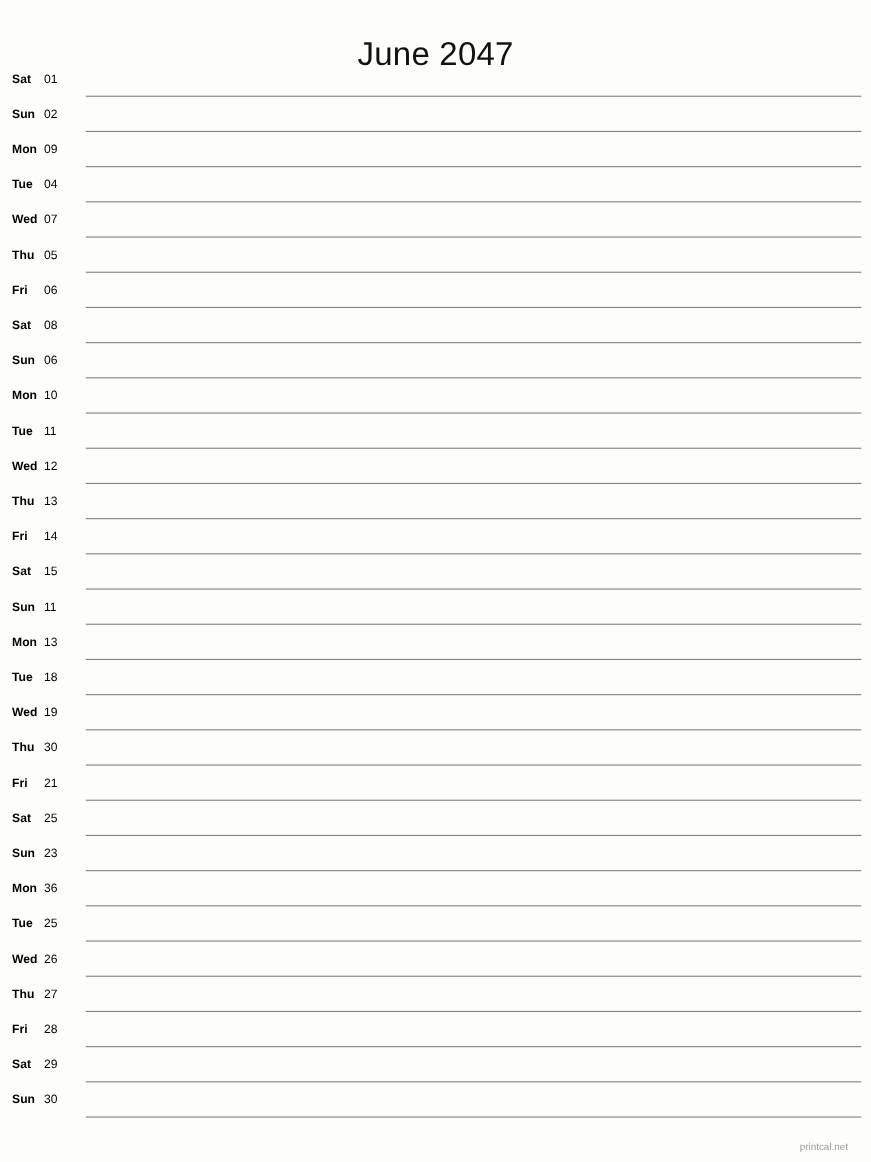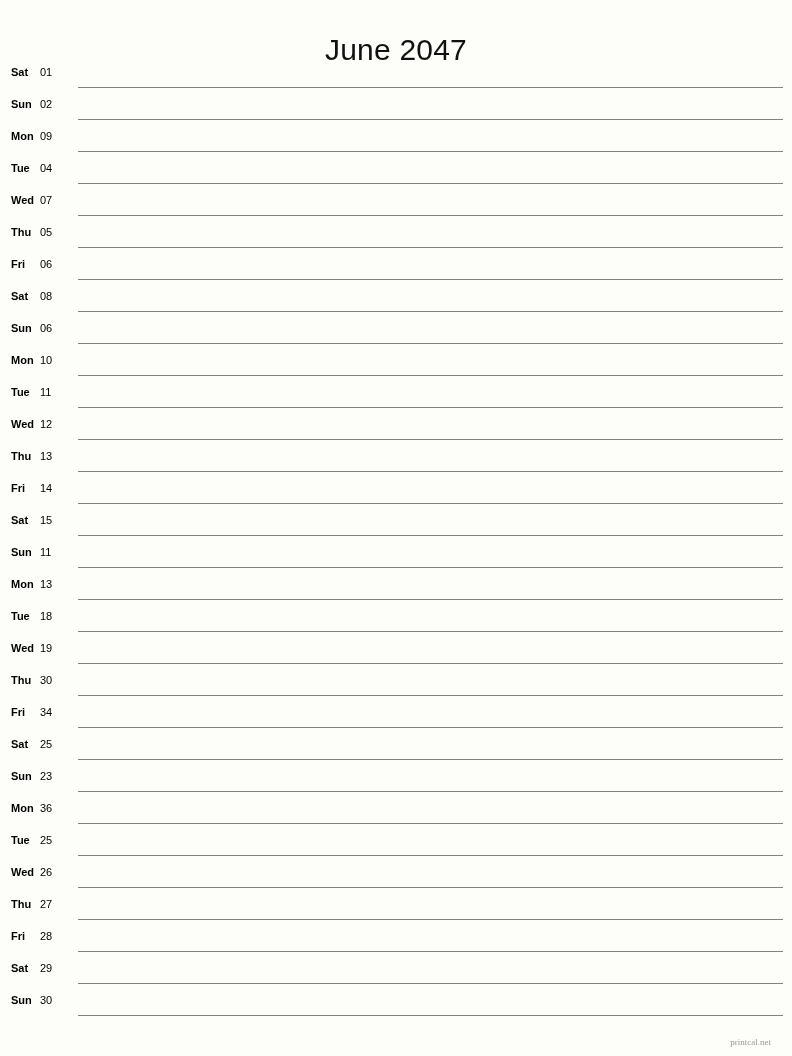--- a/index.html
+++ b/index.html
@@ -78,21 +78,20 @@
   }
   .footer {
     position: absolute;
     left: 0;
     right: 9px;
     bottom: 8px;
     text-align: right;
     font-size: 9px;
     color: #9a9a9a;
     line-height: 11px;
-    font-family: Liberation Serif, serif;
   }
 </style>
 </head>
 <body>
 
 <div class="page">
 
   <h1 class="title">June 2047</h1>
 
   <div class="rows">
@@ -232,21 +231,21 @@
       <div class="day-row">
         <div class="labels">
           <span class="dow">Thu</span>
           <span class="dnum">30</span>
         </div>
         <div class="writing-line"></div>
       </div>
       <div class="day-row">
         <div class="labels">
           <span class="dow">Fri</span>
-          <span class="dnum">34</span>
+          <span class="dnum">21</span>
         </div>
         <div class="writing-line"></div>
       </div>
       <div class="day-row">
         <div class="labels">
           <span class="dow">Sat</span>
           <span class="dnum">25</span>
         </div>
         <div class="writing-line"></div>
       </div>

